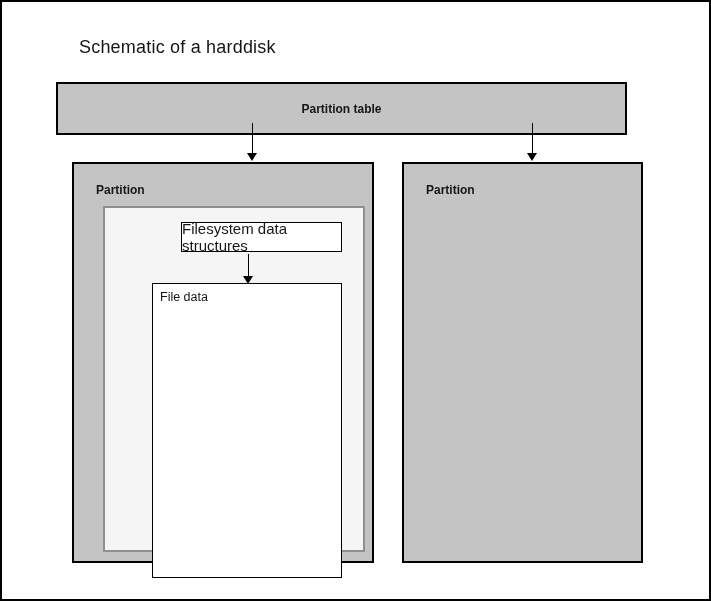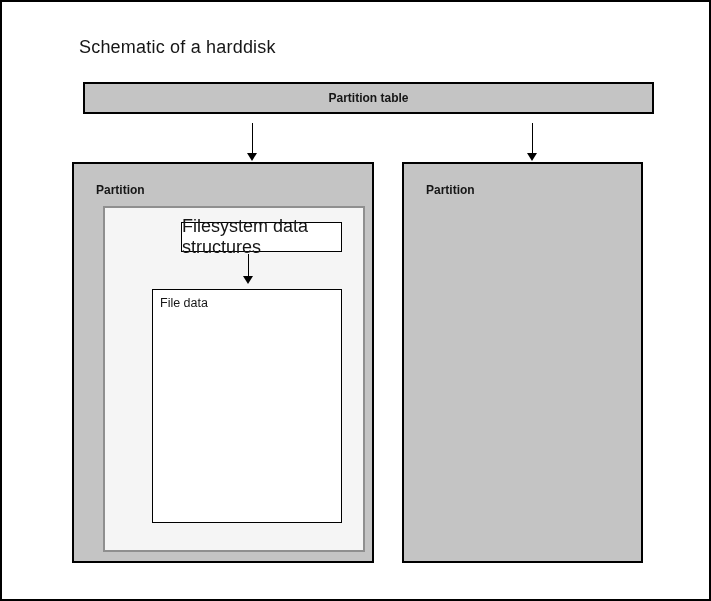--- a/index.html
+++ b/index.html
@@ -34,22 +34,22 @@
     letter-spacing: 0.2px;
   }
 
   .box {
     position: absolute;
     border: 2px solid var(--box-border);
   }
   .gray-box { background: var(--partition-fill); }
 
   .partition-table {
-    left: 81px; top: 80px;
-    width: 571px; height: 32px;
+    left: 54px; top: 80px;
+    width: 571px; height: 53px;
     display: flex; align-items: center; justify-content: center;
   }
   .partition-table .label { font-weight: 700; font-size: 12px; }
 
   .partition-left  { left: 70px;  top: 160px; width: 302px; height: 401px; }
   .partition-right { left: 400px; top: 160px; width: 241px; height: 401px; }
 
   .partition-label {
     position: absolute;
     left: 22px; top: 19px;
@@ -65,27 +65,27 @@
     border: 2px solid var(--inner-border);
   }
 
   .filesystem-box {
     position: absolute;
     left: 76px; top: 14px;
     width: 161px; height: 30px;
     background: var(--white-fill);
     border: 1.5px solid var(--box-border);
     display: flex; align-items: center; justify-content: center;
-    font-size: 18px;
+    font-size: 15px;
   }
 
   .filedata-box {
     position: absolute;
-    left: 47px; top: 81px;
-    width: 190px; height: 234px;
+    left: 47px; top: 75px;
+    width: 190px; height: 295px;
     background: var(--white-fill);
     border: 1.5px solid var(--box-border);
   }
   .filedata-box .label {
     position: absolute;
     left: 7px; top: 6px;
     font-size: 12.5px;
   }
 
   .arrow { position: absolute; width: 10px; }

